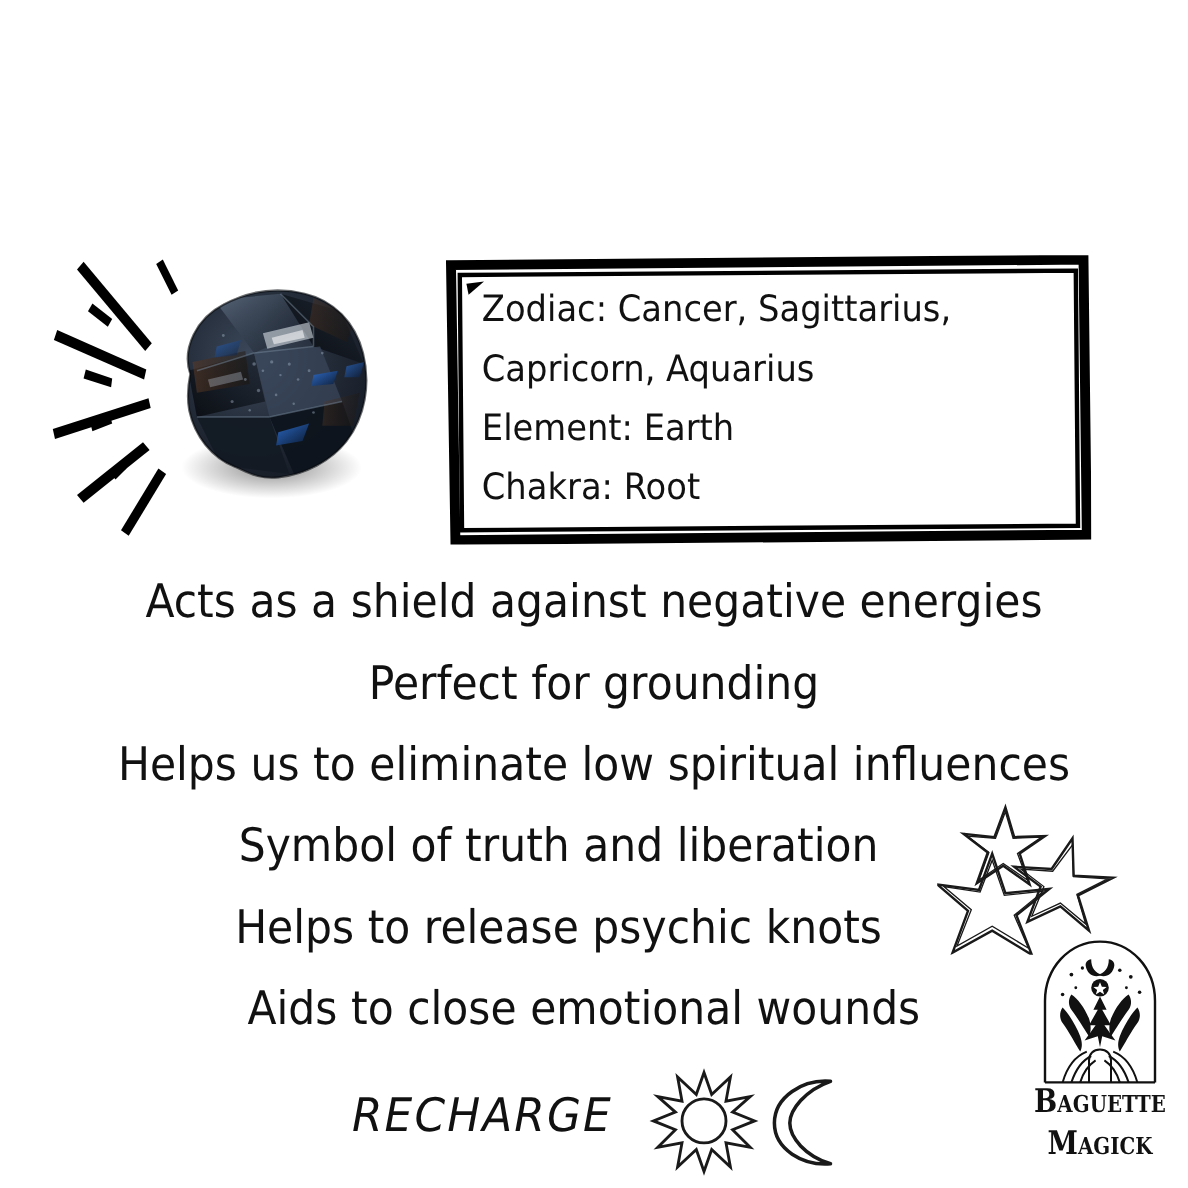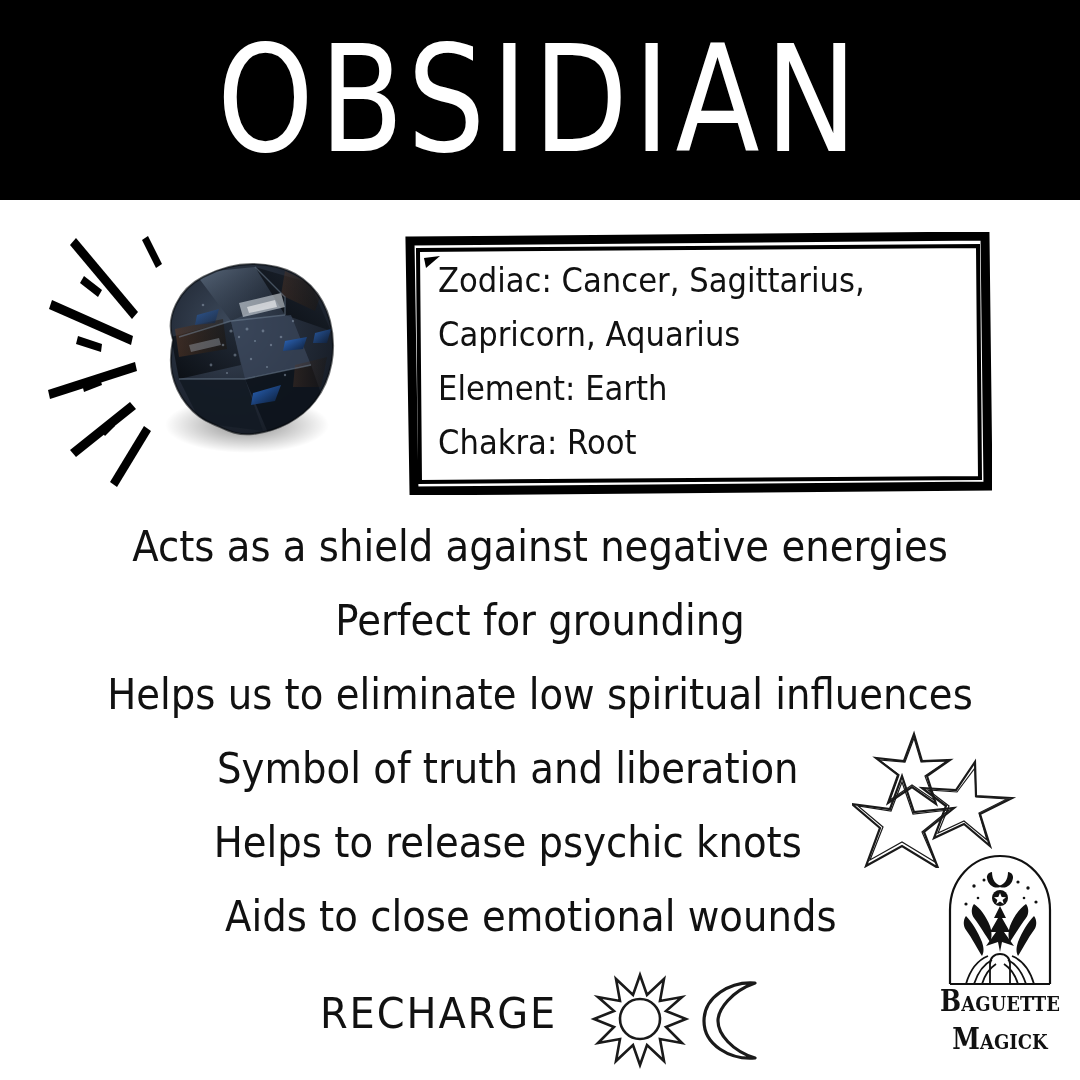--- a/index.html
+++ b/index.html
@@ -136,20 +136,21 @@
     height: 140px;
   }
 
   
   #recharge-row {
     position: absolute;
     left: 300px;
     top: 975px;
     width: 480px;
     height: 100px;
+    font-style: italic;
   }
   #recharge-label {
     position: absolute;
     left: 20px;
     top: 12px;
     font-family: "DejaVu Sans", sans-serif;
     font-size: 42px;
     letter-spacing: 2px;
     color: #111111;
     line-height: 54px;
@@ -215,23 +216,20 @@
     transform-origin: center top;
     display: block;
     margin-top: 8px;
   }
 </style>
 </head>
 <body>
 
 <div id="card">
 
-  <div id="title-banner">
-    <div id="title-text">OBSIDIAN</div>
-  </div>
 
   <div id="stone-area">
 
     <svg id="sparkle-lines" viewBox="0 0 150 270">
       <g fill="#000000">
 
         <path d="M36 18 L98 92 L92 99 L30 25 Z"></path>
 
         <path d="M108 16 L122 44 L116 48 L102 20 Z"></path>
 

